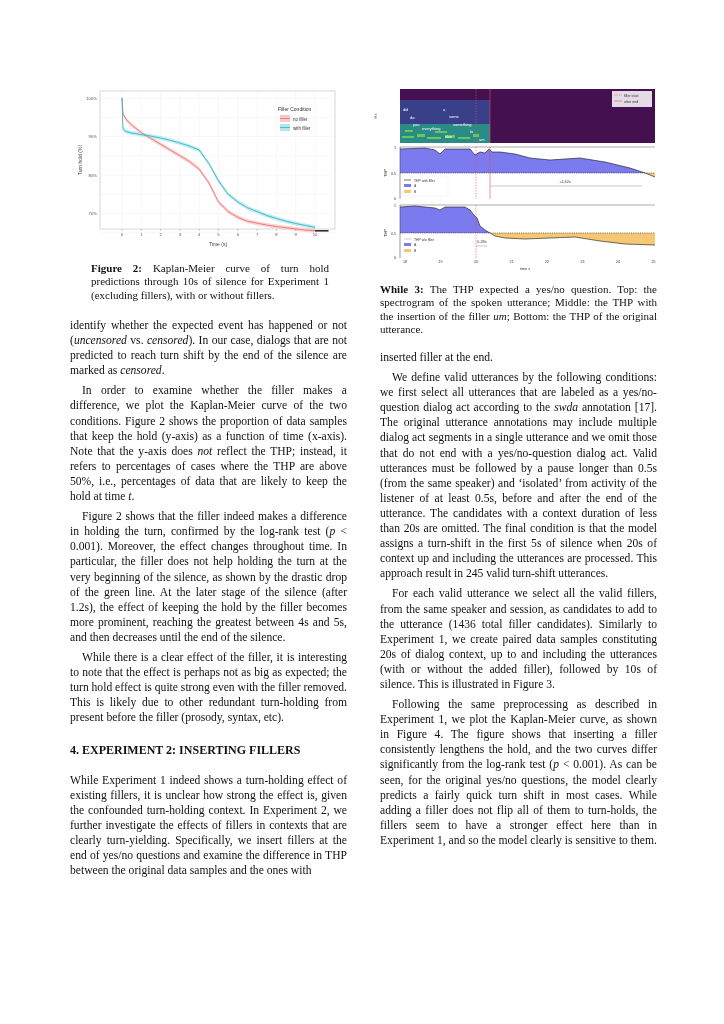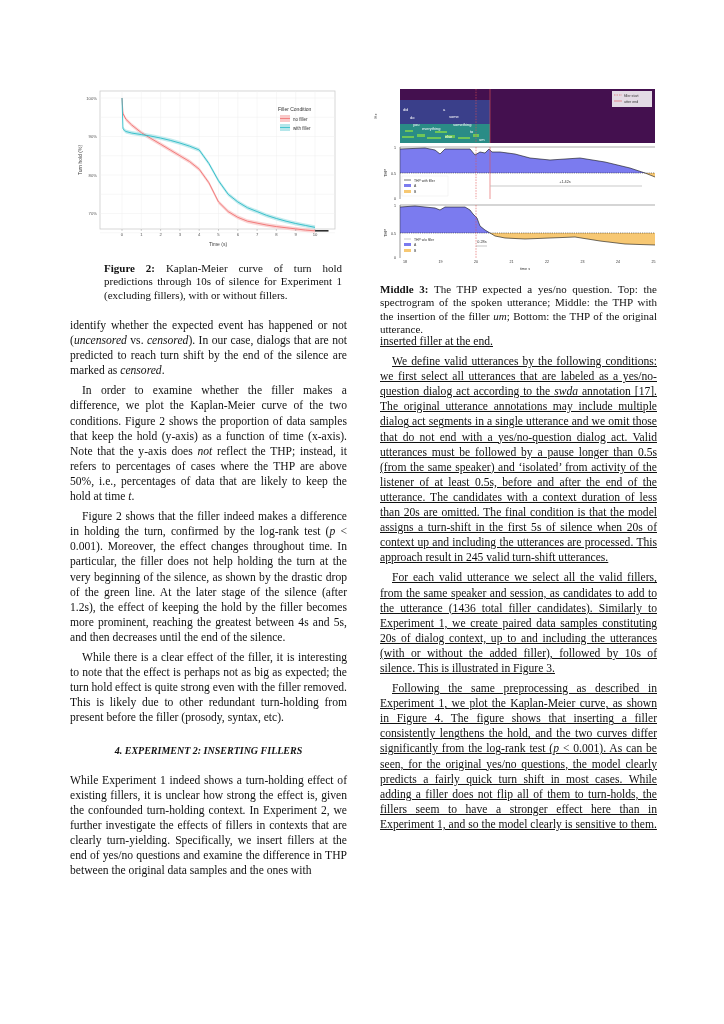--- a/index.html
+++ b/index.html
@@ -3,26 +3,26 @@
 <meta charset="utf-8">
 <style>
   html, body { margin:0; padding:0; background:#fff; }
   body { width:724px; height:1024px; position:relative; overflow:hidden;
          font-family:"Liberation Serif", serif; color:#111; }
   .col { position:absolute; width:277px; font-size:11.6px; line-height:15.1px; text-align:justify; }
   .col p { margin:0; text-indent:0; }
   .col p.ind { text-indent:12px; }
   .col p.gap { margin-top:5px; }
   #left { left:70px; top:318px; }
-  #right { left:380px; top:334px;text-decoration:underline; }
+  #right { left:380px; top:350px; }
   .caption { position:absolute; font-size:11px; line-height:13.4px; text-align:justify; }
   .caption b { font-weight:bold; }
-  #cap2 { left:104px; top:262px; width:238px; }
+  #cap2 { left:91px; top:262px; width:238px; }
   #cap3 { left:380px; top:283px; width:277px; }
-  .section { font-weight:bold; font-size:10px; text-align:center; margin:18px 0 14px;font-style:italic; }
+  .section { font-weight:bold; font-size:12px; text-align:left; margin:18px 0 14px; }
   svg text { font-family:"Liberation Sans", sans-serif; }
 </style>
 </head>
 <body>
 
 <svg id="fig2" style="position:absolute;left:70px;top:86px;" width="270" height="165" viewBox="0 0 270 165">
   <rect x="30" y="5" width="235" height="138" fill="#fff" stroke="#ccc" stroke-width="0.8"></rect>
   <g id="f2-grid">
       <line x1="52" y1="5" x2="52" y2="143" stroke="#eee" stroke-width="0.5"></line>
       <line x1="71.3" y1="5" x2="71.3" y2="143" stroke="#eee" stroke-width="0.5"></line>
@@ -196,21 +196,21 @@
         <text x="182" y="177" font-size="3.6" fill="#333" text-anchor="middle">22</text>
         <text x="217.5" y="177" font-size="3.6" fill="#333" text-anchor="middle">23</text>
         <text x="253" y="177" font-size="3.6" fill="#333" text-anchor="middle">24</text>
         <text x="288.5" y="177" font-size="3.6" fill="#333" text-anchor="middle">25</text>
       </g>
     <text x="160" y="184" font-size="3.8" fill="#333" text-anchor="middle">time s</text>
   </g>
 </svg>
 
 <div id="cap3" class="caption">
-  <b>Middle 3:</b><span> The THP expected a yes/no question. Top: the spectrogram of the spoken utterance; Middle: the THP with the insertion of the filler </span><i>um</i><span>; Bottom: the THP of the original utterance.</span>
+  <b>While 3:</b><span> The THP expected a yes/no question. Top: the spectrogram of the spoken utterance; Middle: the THP with the insertion of the filler </span><i>um</i><span>; Bottom: the THP of the original utterance.</span>
 </div>
 
 <div id="left" class="col">
     <p class="">identify whether the expected event has happened or not (<i>uncensored</i> vs. <i>censored</i>). In our case, dialogs that are not predicted to reach turn shift by the end of the silence are marked as <i>censored</i>.</p>
     <p class="ind gap">In order to examine whether the filler makes a difference, we plot the Kaplan-Meier curve of the two conditions.  Figure 2 shows the proportion of data samples that keep the hold (y-axis) as a function of time (x-axis). Note that the y-axis does <i>not</i> reflect the THP; instead, it refers to percentages of cases where the THP are above 50%, i.e., percentages of data that are likely to keep the hold at time <i>t</i>.</p>
     <p class="ind gap">Figure 2 shows that the filler indeed makes a difference in holding the turn, confirmed by the log-rank test (<i>p</i> &lt; 0.001).  Moreover, the effect changes throughout time.  In particular, the filler does not help holding the turn at the very beginning of the silence, as shown by the drastic drop of the green line. At the later stage of the silence (after 1.2s), the effect of keeping the hold by the filler becomes more prominent, reaching the greatest between 4s and 5s, and then decreases until the end of the silence.</p>
     <p class="ind gap">While there is a clear effect of the filler, it is interesting to note that the effect is perhaps not as big as expected; the turn hold effect is quite strong even with the filler removed.  This is likely due to other redundant turn-holding from present before the filler (prosody, syntax, etc).</p>
     <div class="section">4.  EXPERIMENT 2: INSERTING FILLERS</div>
     <p class=" gap">While Experiment 1 indeed shows a turn-holding effect of existing fillers, it is unclear how strong the effect is, given the confounded turn-holding context.  In Experiment 2, we further investigate the effects of fillers in contexts that are clearly turn-yielding.  Specifically, we insert fillers at the end of yes/no questions and examine the difference in THP between the original data samples and the ones with</p>
   </div>

